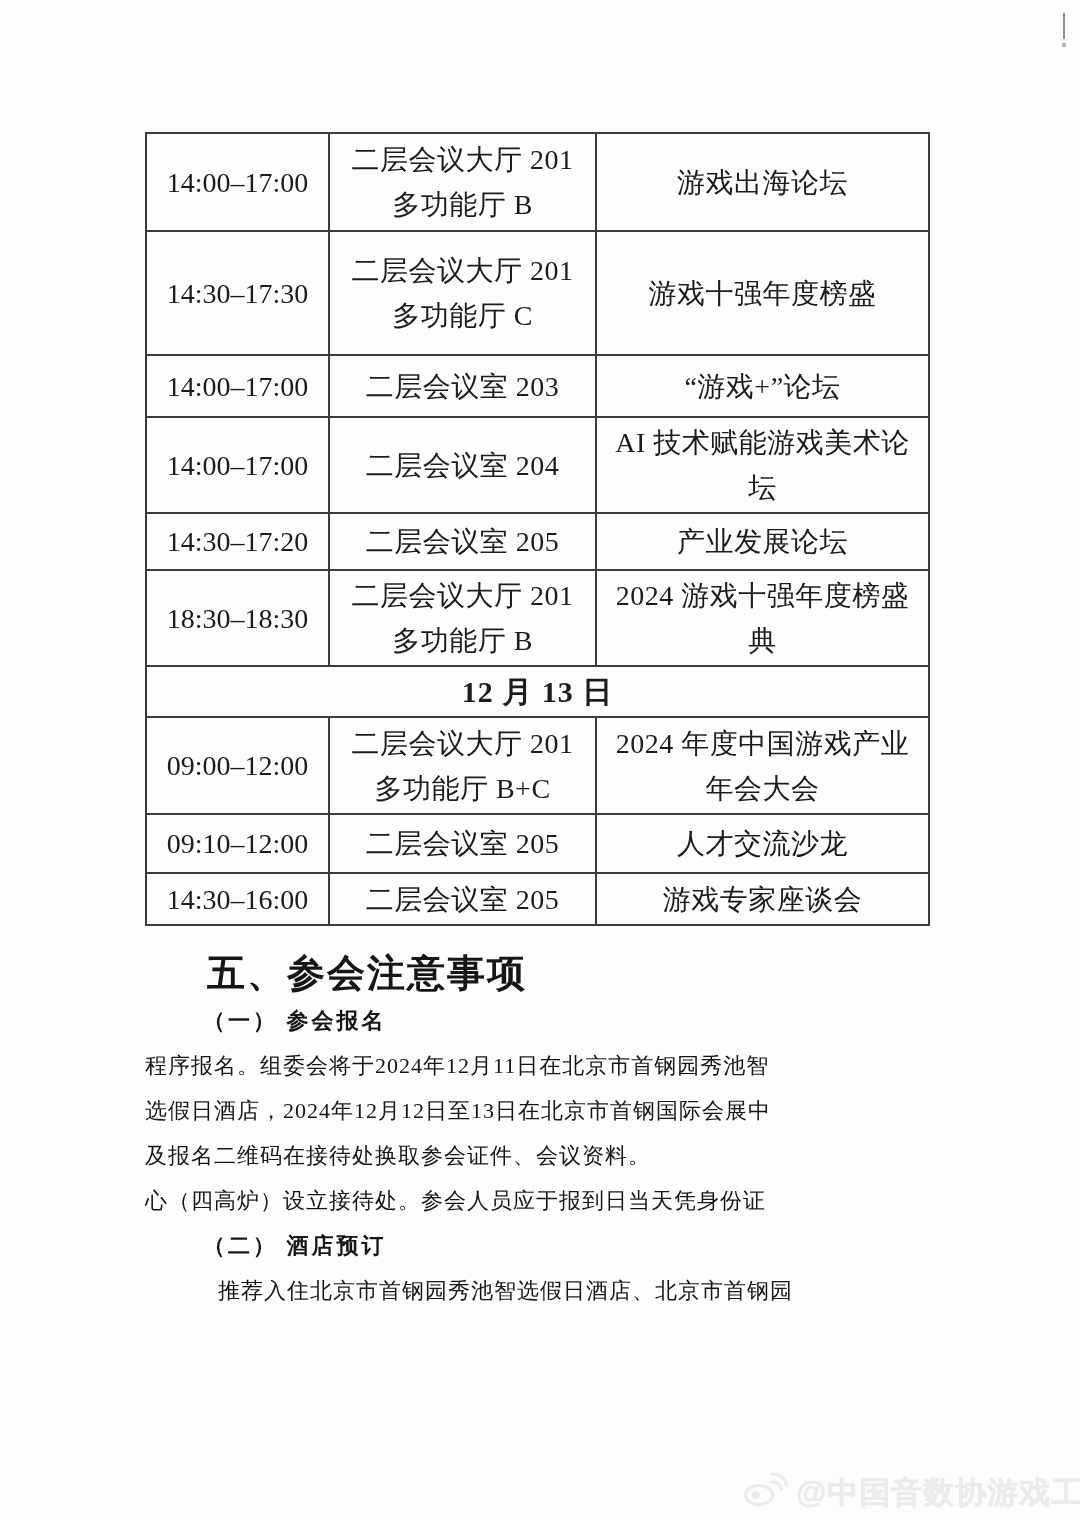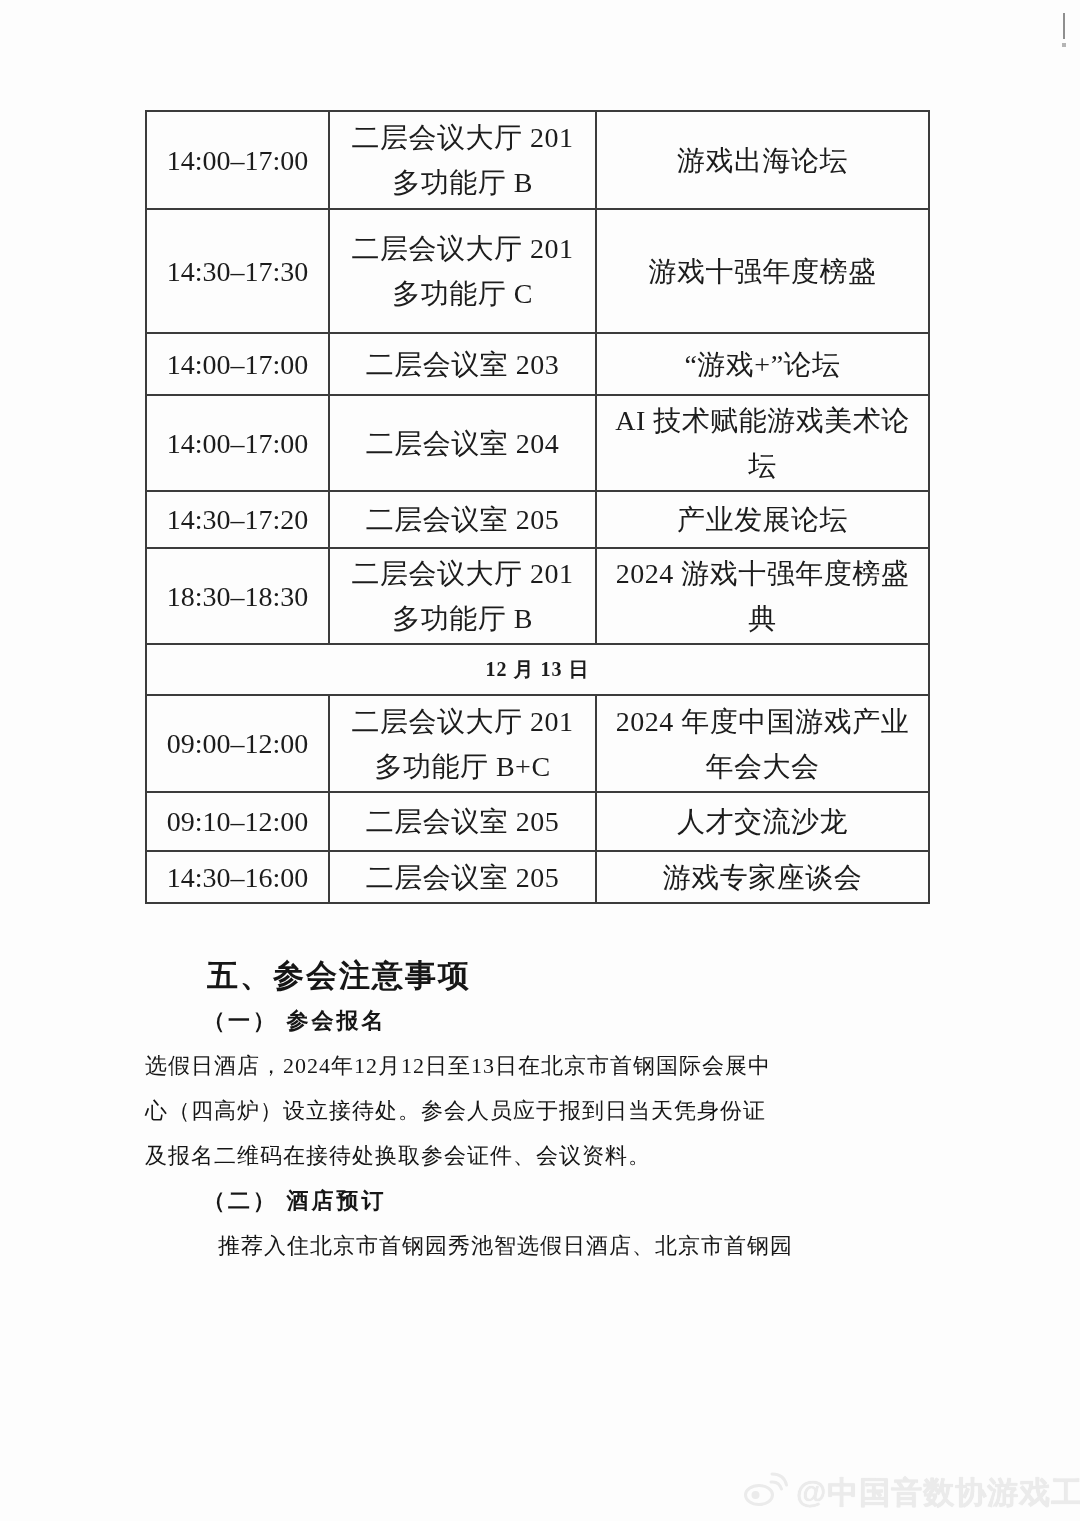--- a/index.html
+++ b/index.html
@@ -19,58 +19,58 @@
   .scan-artifact{
     position:absolute;left:1063px;top:13px;
     width:2px;height:26px;background:#8f8f8f;
   }
   .scan-artifact::after{
     content:"";position:absolute;left:-1px;top:30px;
     width:4px;height:4px;background:#b5b5b5;
   }
   
   table.schedule{
-    position:absolute;left:145px;top:110px;
+    position:absolute;left:145px;top:132px;
     width:783px;
     border-collapse:collapse;
     table-layout:fixed;
   }
   table.schedule td{
     border:2px solid #3c3c3c;
     text-align:center;
     vertical-align:middle;
     font-size:28px;
     line-height:45px;
     color:#1c1c1c;
     padding:2px 6px;
     white-space:pre-line;
     letter-spacing:0.5px;
   }
   table.schedule td.time{white-space:nowrap;letter-spacing:0;}
   table.schedule td.date-divider{
     font-weight:bold;
-    font-size:20px;
+    font-size:30px;
     letter-spacing:1px;
   }
   
   .notes{
     position:absolute;left:145px;top:953px;
     width:795px;
   }
   .notes .line{
     font-size:22px;
     line-height:45px;
     letter-spacing:1px;
     white-space:nowrap;
     color:#161616;
   }
   .notes .section-title{
-    font-family:Liberation Sans, sans-serif;
+    font-family:Liberation Mono, monospace;
     font-weight:bold;
-    font-size:31px;
+    font-size:38px;
     padding-left:62px;
     letter-spacing:2px;
   }
   .notes .sub-title{
     font-weight:bold;
     padding-left:58px;
     letter-spacing:3px;
   }
   .notes .indent{padding-left:73px;}
   
@@ -155,23 +155,24 @@
         <td class="time">14:30–16:00</td>
         <td>二层会议室 205</td>
         <td>游戏专家座谈会</td>
       </tr>
     </tbody>
   </table>
 
   <div class="notes">
     <div class="line section-title">五、参会注意事项</div>
     <div class="line sub-title">（一） 参会报名</div>
+    <div class="line">程序报名。组委会将于2024年12月11日在北京市首钢园秀池智</div>
     <div class="line">选假日酒店，2024年12月12日至13日在北京市首钢国际会展中</div>
+    <div class="line">及报名二维码在接待处换取参会证件、会议资料。</div>
     <div class="line">心（四高炉）设立接待处。参会人员应于报到日当天凭身份证</div>
-    <div class="line">及报名二维码在接待处换取参会证件、会议资料。</div>
     <div class="line sub-title">（二） 酒店预订</div>
     <div class="line indent">推荐入住北京市首钢园秀池智选假日酒店、北京市首钢园</div>
   </div>
 
   <div class="watermark">
     <span>
       <svg width="46" height="38" viewBox="0 0 46 38" aria-hidden="true">
         <ellipse cx="17" cy="25" rx="13.5" ry="9.5" fill="none" stroke="#ebebeb" stroke-width="3"></ellipse>
         <circle cx="13.5" cy="25" r="4" fill="#ebebeb"></circle>
         <path d="M29 12 Q37 11 39.5 19" fill="none" stroke="#ebebeb" stroke-width="3" stroke-linecap="round"></path>

